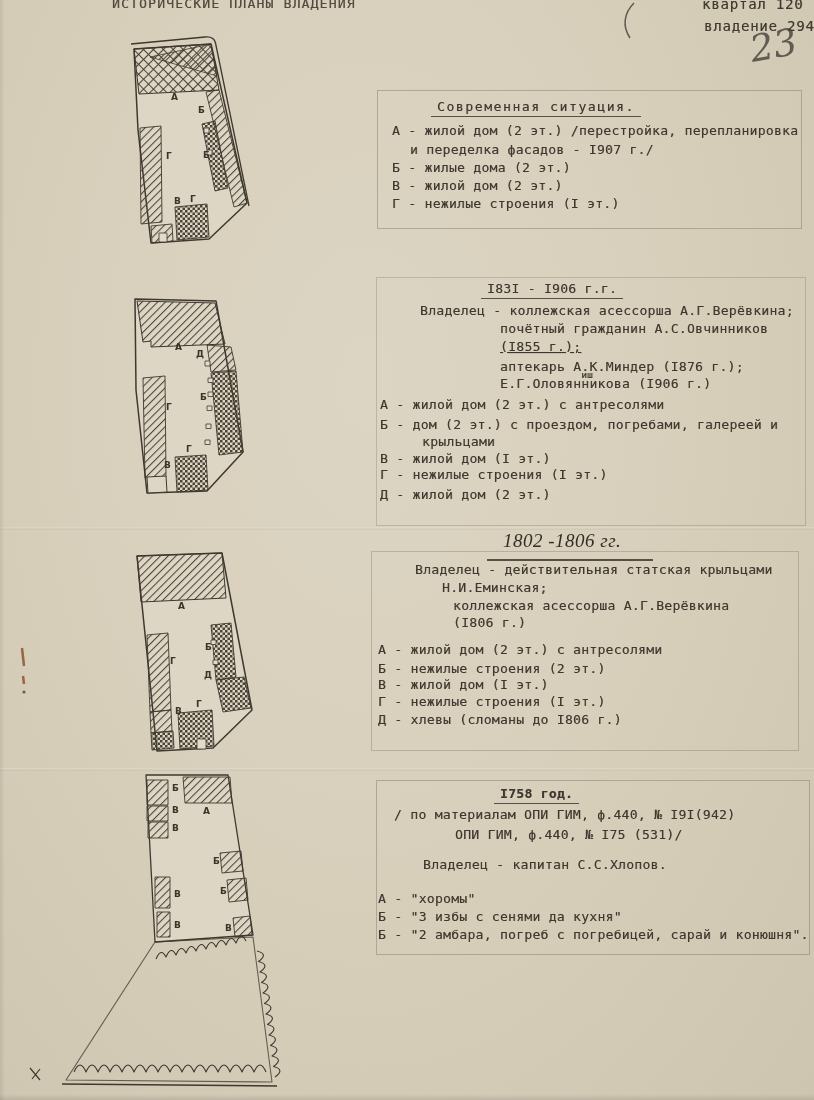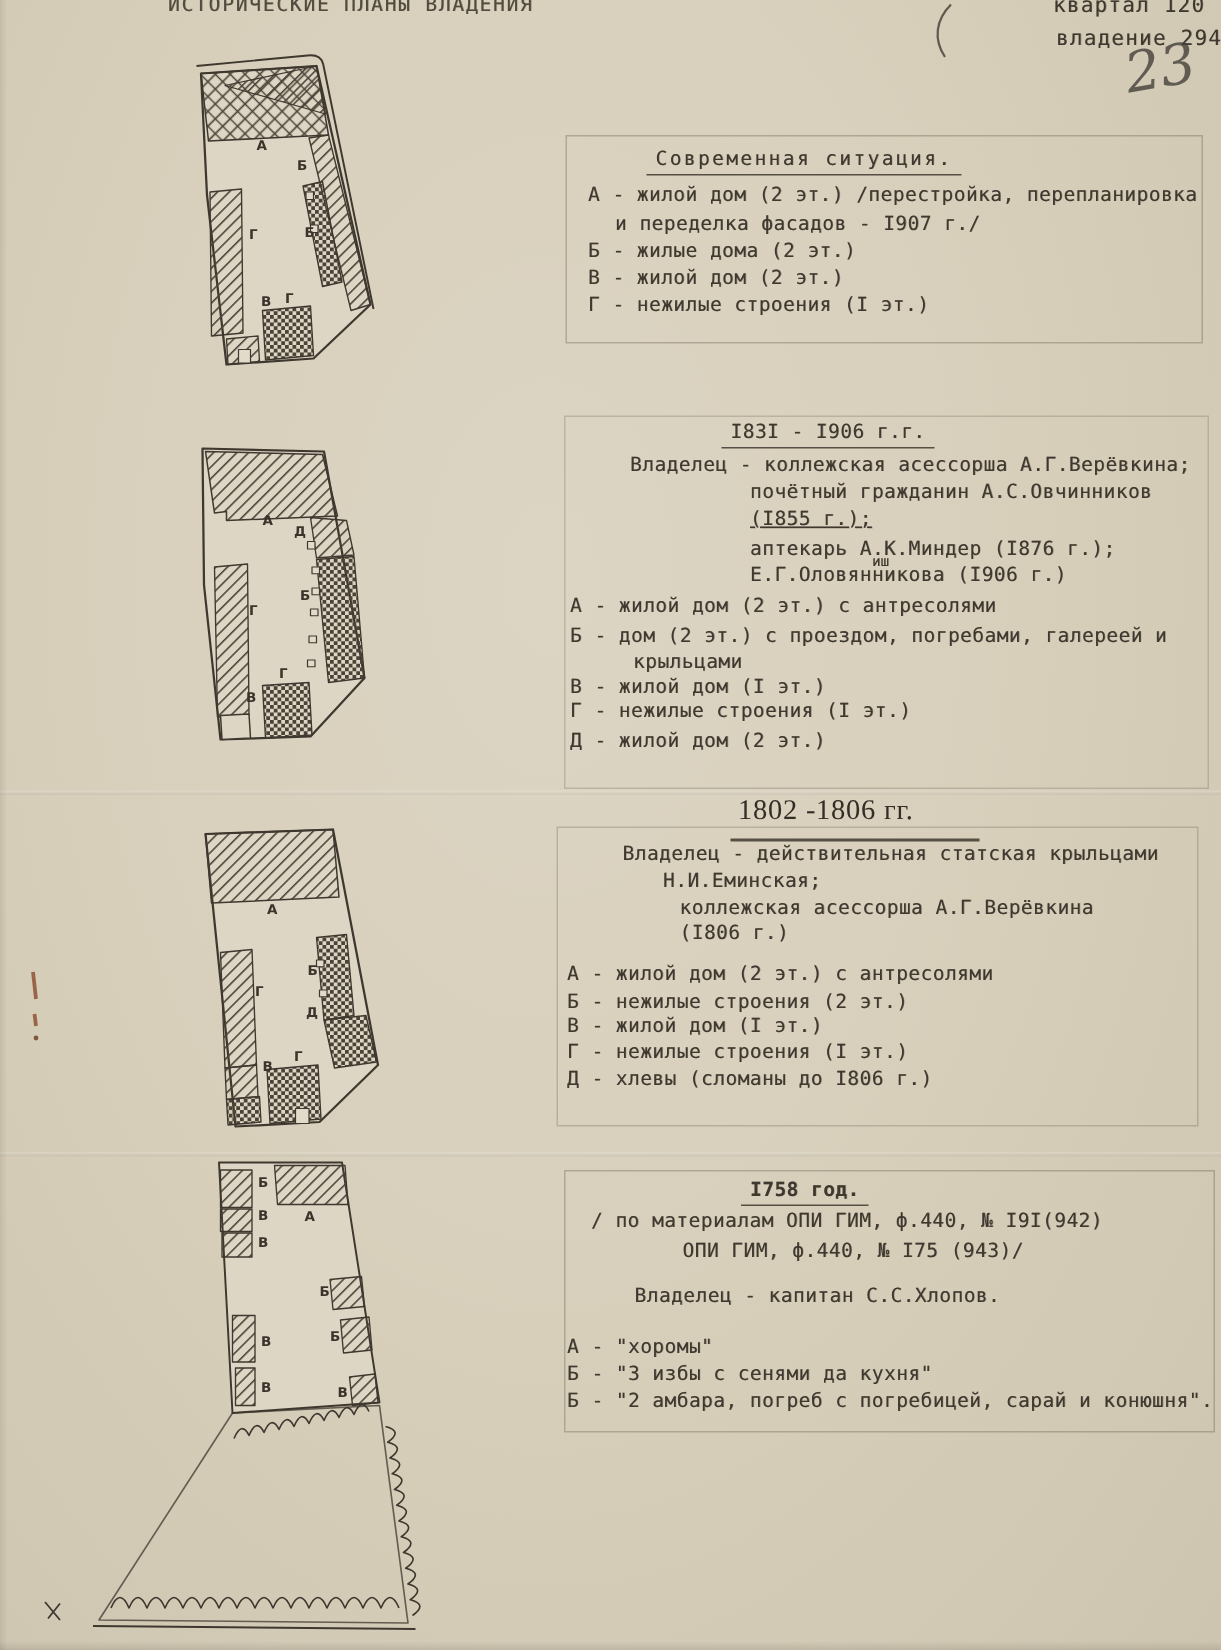--- a/index.html
+++ b/index.html
@@ -174,36 +174,36 @@
   <div class="tw" style="left:500px;top:359px;">аптекарь А.К.Миндер (I876 г.);</div>
   <div class="tw owner5" style="left:500px;top:376px;"><span>Е.Г.Оловян</span><span class="ins">иш</span><span>никова (I906 г.)</span></div>
   <div class="tw" style="left:380px;top:397px;">А - жилой дом (2 эт.) с антресолями</div>
   <div class="tw" style="left:380px;top:417px;">Б - дом (2 эт.) с проездом, погребами, галереей и</div>
   <div class="tw" style="left:422px;top:434px;">крыльцами</div>
   <div class="tw" style="left:380px;top:451px;">В - жилой дом (I эт.)</div>
   <div class="tw" style="left:380px;top:467px;">Г - нежилые строения (I эт.)</div>
   <div class="tw" style="left:380px;top:487px;">Д - жилой дом (2 эт.)</div>
 
   <div class="sec-box" style="left:371px;top:551px;width:426px;height:198px;border-color:rgba(96,88,72,.28);"></div>
-  <div class="serif-title" style="left:492px;top:530px;">1802 -1806 гг.</div>
+  <div class="serif-title" style="left:503px;top:530px;font-style:italic;">1802 -1806 гг.</div>
   <div class="rule" style="left:487px;top:559px;width:166px;"></div>
   <div class="tw" style="left:415px;top:562px;">Владелец - действительная статская крыльцами</div>
   <div class="tw" style="left:442px;top:580px;">Н.И.Еминская;</div>
   <div class="tw" style="left:453px;top:598px;">коллежская асессорша А.Г.Верёвкина</div>
   <div class="tw" style="left:453px;top:615px;">(I806 г.)</div>
   <div class="tw" style="left:378px;top:642px;">А - жилой дом (2 эт.) с антресолями</div>
   <div class="tw" style="left:378px;top:661px;">Б - нежилые строения (2 эт.)</div>
   <div class="tw" style="left:378px;top:677px;">В - жилой дом (I эт.)</div>
   <div class="tw" style="left:378px;top:694px;">Г - нежилые строения (I эт.)</div>
   <div class="tw" style="left:378px;top:712px;">Д - хлевы (сломаны до I806 г.)</div>
 
   <div class="sec-box" style="left:376px;top:780px;width:432px;height:173px;"></div>
   <div class="tw u" style="left:500px;top:786px;font-weight:bold;">I758 год.</div>
   <div class="tw" style="left:394px;top:807px;">/ по материалам ОПИ ГИМ, ф.440, № I9I(942)</div>
-  <div class="tw" style="left:455px;top:827px;">ОПИ ГИМ, ф.440, № I75 (943)/</div>
+  <div class="tw" style="left:455px;top:827px;">ОПИ ГИМ, ф.440, № I75 (531)/</div>
   <div class="tw" style="left:423px;top:857px;">Владелец - капитан С.С.Хлопов.</div>
   <div class="tw" style="left:378px;top:891px;">А - "хоромы"</div>
   <div class="tw" style="left:378px;top:909px;">Б - "3 избы с сенями да кухня"</div>
   <div class="tw" style="left:378px;top:927px;">Б - "2 амбара, погреб с погребицей, сарай и конюшня".</div>
 
   <div class="crease" style="top:527px;"></div>
   <div class="crease" style="top:768px;"></div>
   <div class="edge-l"></div>
   <div class="edge-b"></div>
 </div>

